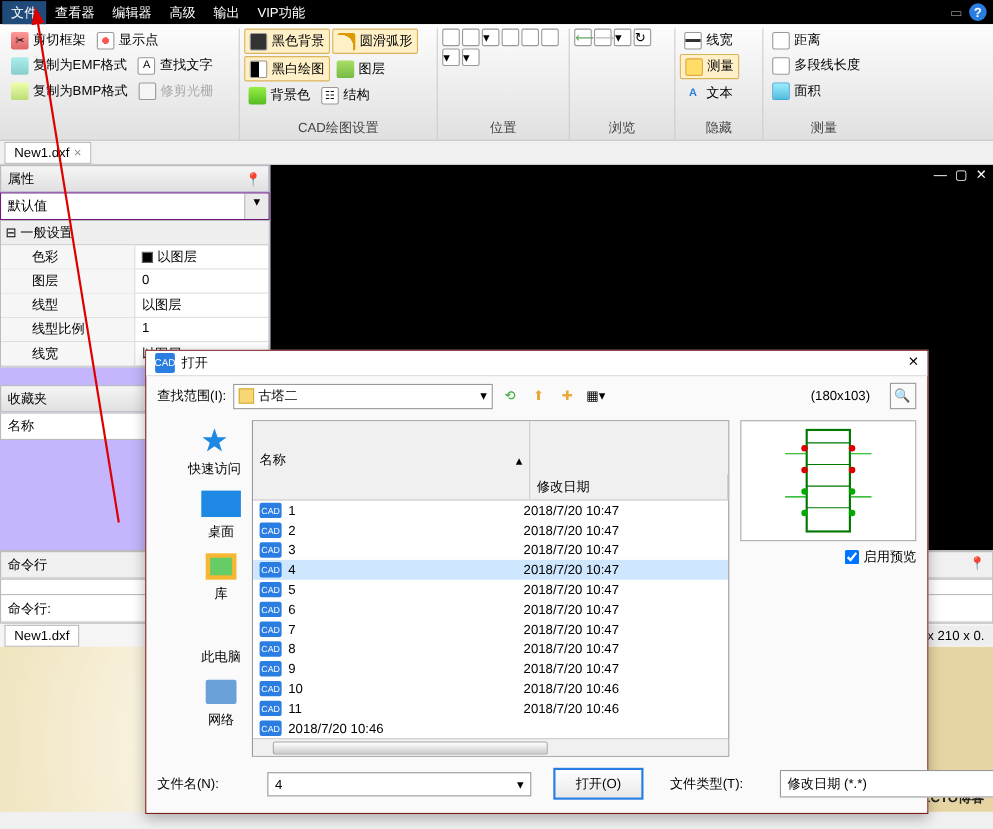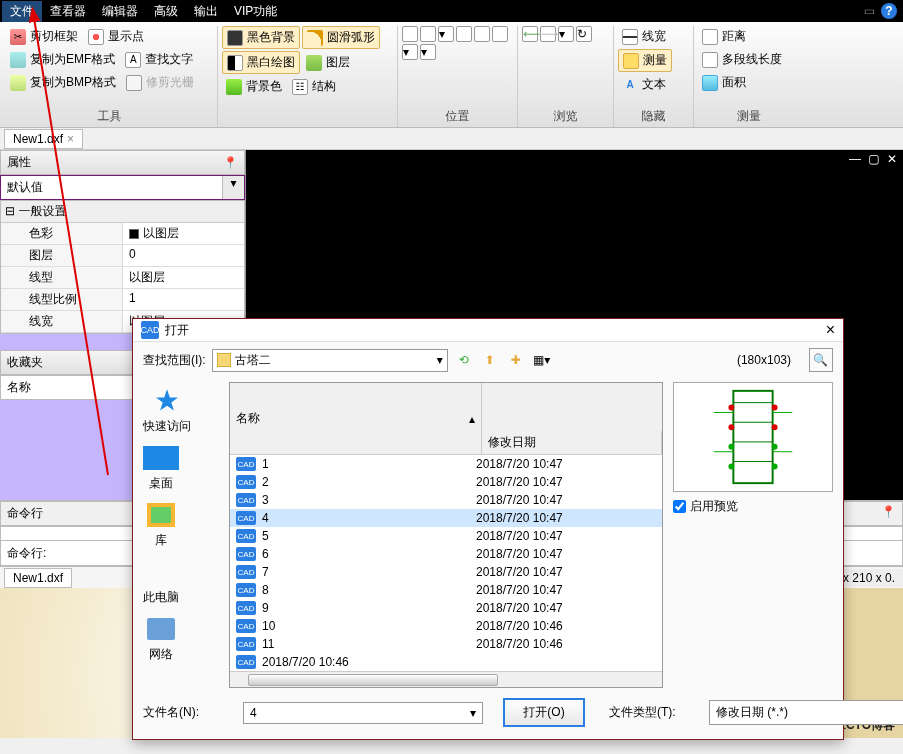--- a/index.html
+++ b/index.html
@@ -79,21 +79,21 @@
     .dlg-title .badge { width:18px;height:18px;background:#2a7de1;color:#fff;font-size:9px;display:flex;align-items:center;justify-content:center;border-radius:2px;margin-right:6px;}
     .dlg-title .close { margin-left:auto; font-size:16px; cursor:pointer;}
     .dlg-row1 { display:flex; align-items:center; gap:6px; padding:6px 10px;}
     .combo { flex:0 0 236px; display:flex; border:1px solid #999; align-items:center; padding:2px 4px; background:#fff;}
     .combo .fold { width:14px;height:14px;background:#f7d774;border:1px solid #d8a93c;margin-right:4px;}
     .combo .dd { margin-left:auto;}
     .toolbtn { width:20px;height:20px;display:flex;align-items:center;justify-content:center;border:1px solid transparent;border-radius:2px;cursor:pointer;}
     .dim-label { margin-left:auto; margin-right:12px;}
     .preview-zoom { width:24px;height:24px;border:1px solid #999;display:flex;align-items:center;justify-content:center;}
     .dlg-body { flex:1; display:flex; gap:10px; padding:4px 10px;}
-    .places { width:76px; display:flex; flex-direction:column; align-items:flex-start; gap:8px; padding-top:4px;}
+    .places { width:76px; display:flex; flex-direction:column; align-items:flex-end; gap:8px; padding-top:4px;}
     .place { display:flex; flex-direction:column; align-items:center; gap:2px; cursor:pointer;}
     .place .picon { width:36px;height:30px;display:flex;align-items:center;justify-content:center;}
     .star-svg { fill:#1e88e5;}
     .desktop-pic { width:36px;height:24px;background:#1e88e5;}
     .lib-pic { width:28px;height:24px;background:#f7b733; position:relative;}
     .lib-pic::before { content:""; position:absolute; inset:4px 4px 4px 4px; background:#6c6;}
     .pc-pic { width:34px;height:22px;background:#5a8fbc;border-radius:2px;}
     .pc-stand { width:12px;height:4px;background:#888;margin:0 auto;}
     .net-pic { width:28px;height:22px;background:#6aa0d8;border-radius:2px;}
     .filelist-wrap { flex:1; border:1px solid #999; background:#fff; display:flex; flex-direction:column;}
@@ -105,21 +105,21 @@
     .fl-row { display:flex; align-items:center; padding:2px 6px;}
     .fl-row.selected { background:#cfe6ff;}
     .fl-row .cad-badge { width:20px;height:14px;background:#2a7de1;color:#fff;font-size:8px;display:flex;align-items:center;justify-content:center;border-radius:2px;margin-right:6px;}
     .fl-row .nm { flex:1;}
     .fl-row .dt { width:180px;}
     .fl-scroll { height:16px; background:#f0f0f0; border-top:1px solid #ccc; position:relative;}
     .fl-scroll .thumb { position:absolute; left:18px; top:2px; height:12px; width:250px; background:linear-gradient(#fff,#ccc); border:1px solid #aaa; border-radius:2px;}
     .right-col { width:160px; display:flex; flex-direction:column; gap:6px;}
     .preview-box { height:110px; border:1px solid #aaa; background:#fff; position:relative;}
     .prev-svg { width:100%; height:100%;}
-    .enable-prev { display:flex; align-items:center; gap:4px;}
+    .enable-prev { display:flex; align-items:center; gap:4px;justify-content:flex-end;}
     .dlg-bottom { padding:6px 10px 12px; display:flex; flex-direction:row; gap:24px;}
     .bot-row { display:flex; align-items:center; gap:10px;}
     .bot-row .lab { width:90px;}
     .sel { flex:0 0 240px; border:1px solid #999; background:#fff; padding:3px 6px; display:flex; justify-content:space-between;}
     .btn { width:82px; padding:4px 0; text-align:center; border:1px solid #888; background:linear-gradient(#fff,#e8e8e8); cursor:pointer;}
     .btn.primary { border:2px solid #2a7de1;}
     .spacer { flex:1;}
   </style>
 </head>
 <body>
@@ -159,21 +159,20 @@
         </div>
       <div class="r-btn">
           <span class="ico ico-bmp"></span>
           <span>复制为BMP格式</span>
         </div>
       <div class="r-btn" style="color:#aaa;">
           <span class="ico ico-trimrast"></span>
           <span>修剪光栅</span>
         </div>
     </div>
-    <div class="ribbon-group-label">工具</div>
   </div>
 
   <div class="ribbon-group" style="width:180px;">
     <div class="ribbon-group-body">
       <div class="r-btn pressed">
           <span class="ico ico-black"></span>
           <span>黑色背景</span>
         </div>
       <div class="r-btn highlighted">
           <span class="ico ico-arc"></span>
@@ -189,20 +188,21 @@
         </div>
       <div class="r-btn">
           <span class="ico ico-bgcol"></span>
           <span>背景色</span>
         </div>
       <div class="r-btn">
           <span class="ico ico-struct">☷</span>
           <span>结构</span>
         </div>
     </div>
+    <div class="ribbon-group-label">CAD绘图设置</div>
   </div>
 
   <div class="ribbon-group" style="width:120px;">
     <div class="ribbon-group-body">
       <span class="ico-small"></span>
       <span class="ico-small"></span>
       <span class="ico-small">▾</span>
       <span class="ico-small"></span>
       <span class="ico-small"></span>
       <span class="ico-small"></span>

